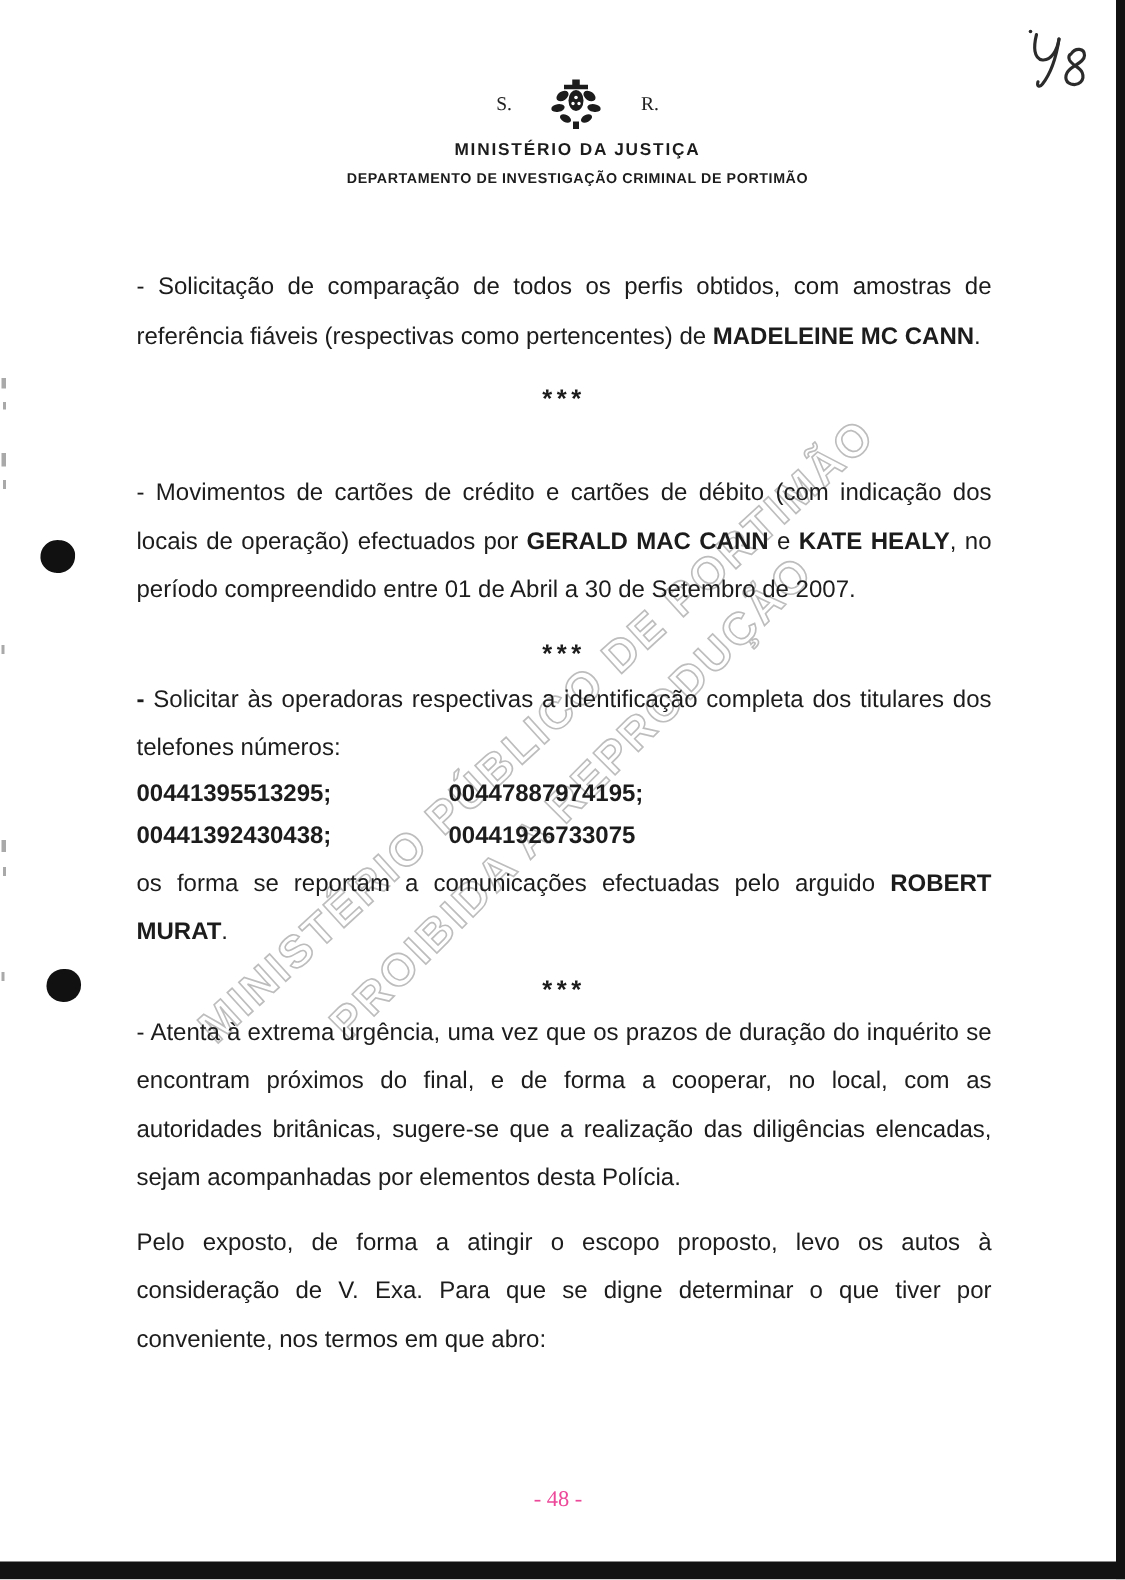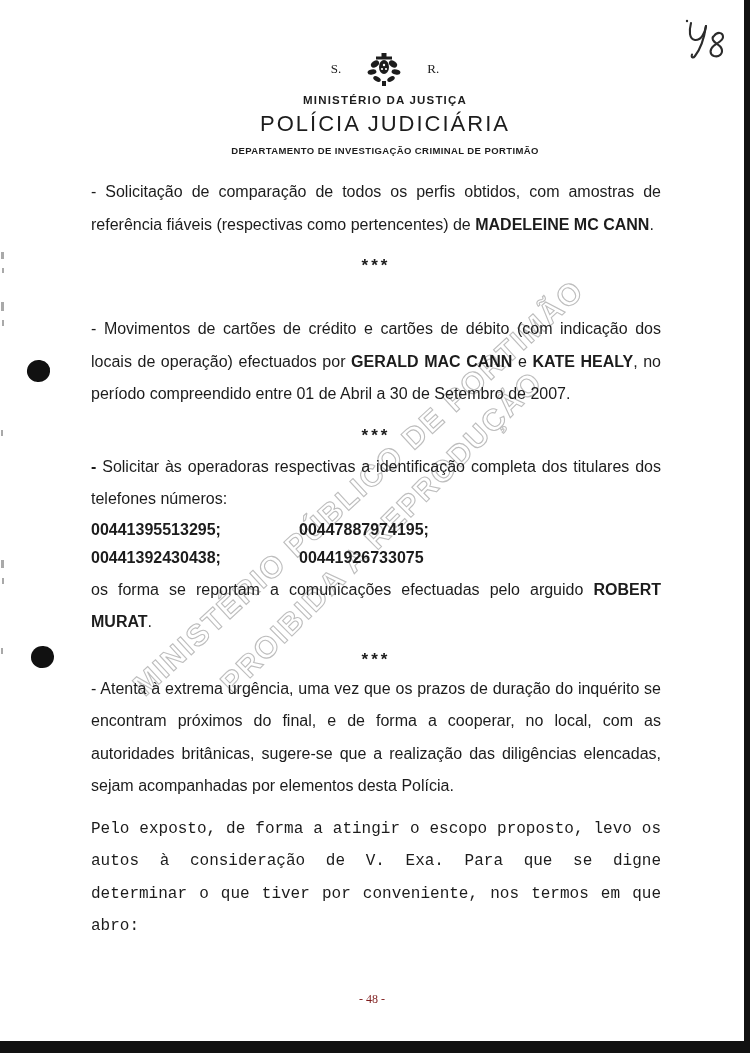--- a/index.html
+++ b/index.html
@@ -39,29 +39,29 @@
   .text-col b { font-weight:700; }
   .sep { text-align:center; font-weight:700; font-size:17px; letter-spacing:3px;
          height:26px; line-height:26px; }
   .sep1 { margin-top:12px; }
   .sep2 { margin-top:12px; }
   .sep3 { margin-top:8px; }
   .p2 { margin-top:34px; }
   .p3 { margin-top:2px; }
   .p-murat { margin-top:2px; }
   .p4 { }
-  .p5 { margin-top:10px;font-family:Liberation Mono, monospace; }
+  .p5 { margin-top:10px; }
   .phones { position:relative; font-weight:700; }
   .phone-row { position:relative; height:28px; line-height:28px; }
   .ph-c1 { position:absolute; left:0; }
   .ph-c2 { position:absolute; left:208px; }
   .ph-c3 { position:absolute; right:0; }
   
   .page-num { position:absolute; z-index:2; left:0; top:992px; width:744px; text-align:center;
-              font-family:"Liberation Serif", serif; font-size:12px; color:#7f1d1d; }
+              font-family:"Liberation Serif", serif; font-size:15px; color:#ec4899; }
 </style>
 </head>
 <body>
 
 <div class="scan">
 
   <div class="wm wm1">MINISTÉRIO PÚBLICO DE PORTIMÃO</div>
   <div class="wm wm2">PROIBIDA A REPRODUÇÃO</div>
 
   <div class="handwritten" aria-label="48">
@@ -93,21 +93,20 @@
         </g>
         <g fill="#ffffff">
           <circle cx="23" cy="15" r="1.2"></circle>
             <circle cx="21" cy="19" r="1.1"></circle>
             <circle cx="25" cy="19" r="1.1"></circle>
         </g>
       </svg>
       <span class="initial">R.</span>
     </div>
     <div class="ministry">MINISTÉRIO DA JUSTIÇA</div>
-    <div class="org">POLÍCIA JUDICIÁRIA</div>
     <div class="dept">DEPARTAMENTO DE INVESTIGAÇÃO CRIMINAL DE PORTIMÃO</div>
   </div>
 
   <div class="text-col">
     <div class="para p1"><span>- Solicitação de comparação de todos os perfis obtidos, com amostras de referência fiáveis (respectivas como pertencentes) de </span><b>MADELEINE MC CANN</b><span>.</span></div>
 
     <div class="sep sep1">***</div>
 
     <div class="para p2"><span>- Movimentos de cartões de crédito e cartões de débito (com indicação dos locais de operação) efectuados por </span><b>GERALD MAC CANN</b><span> e </span><b>KATE HEALY</b><span>, no período compreendido entre 01 de Abril a 30 de Setembro de 2007.</span></div>
 

